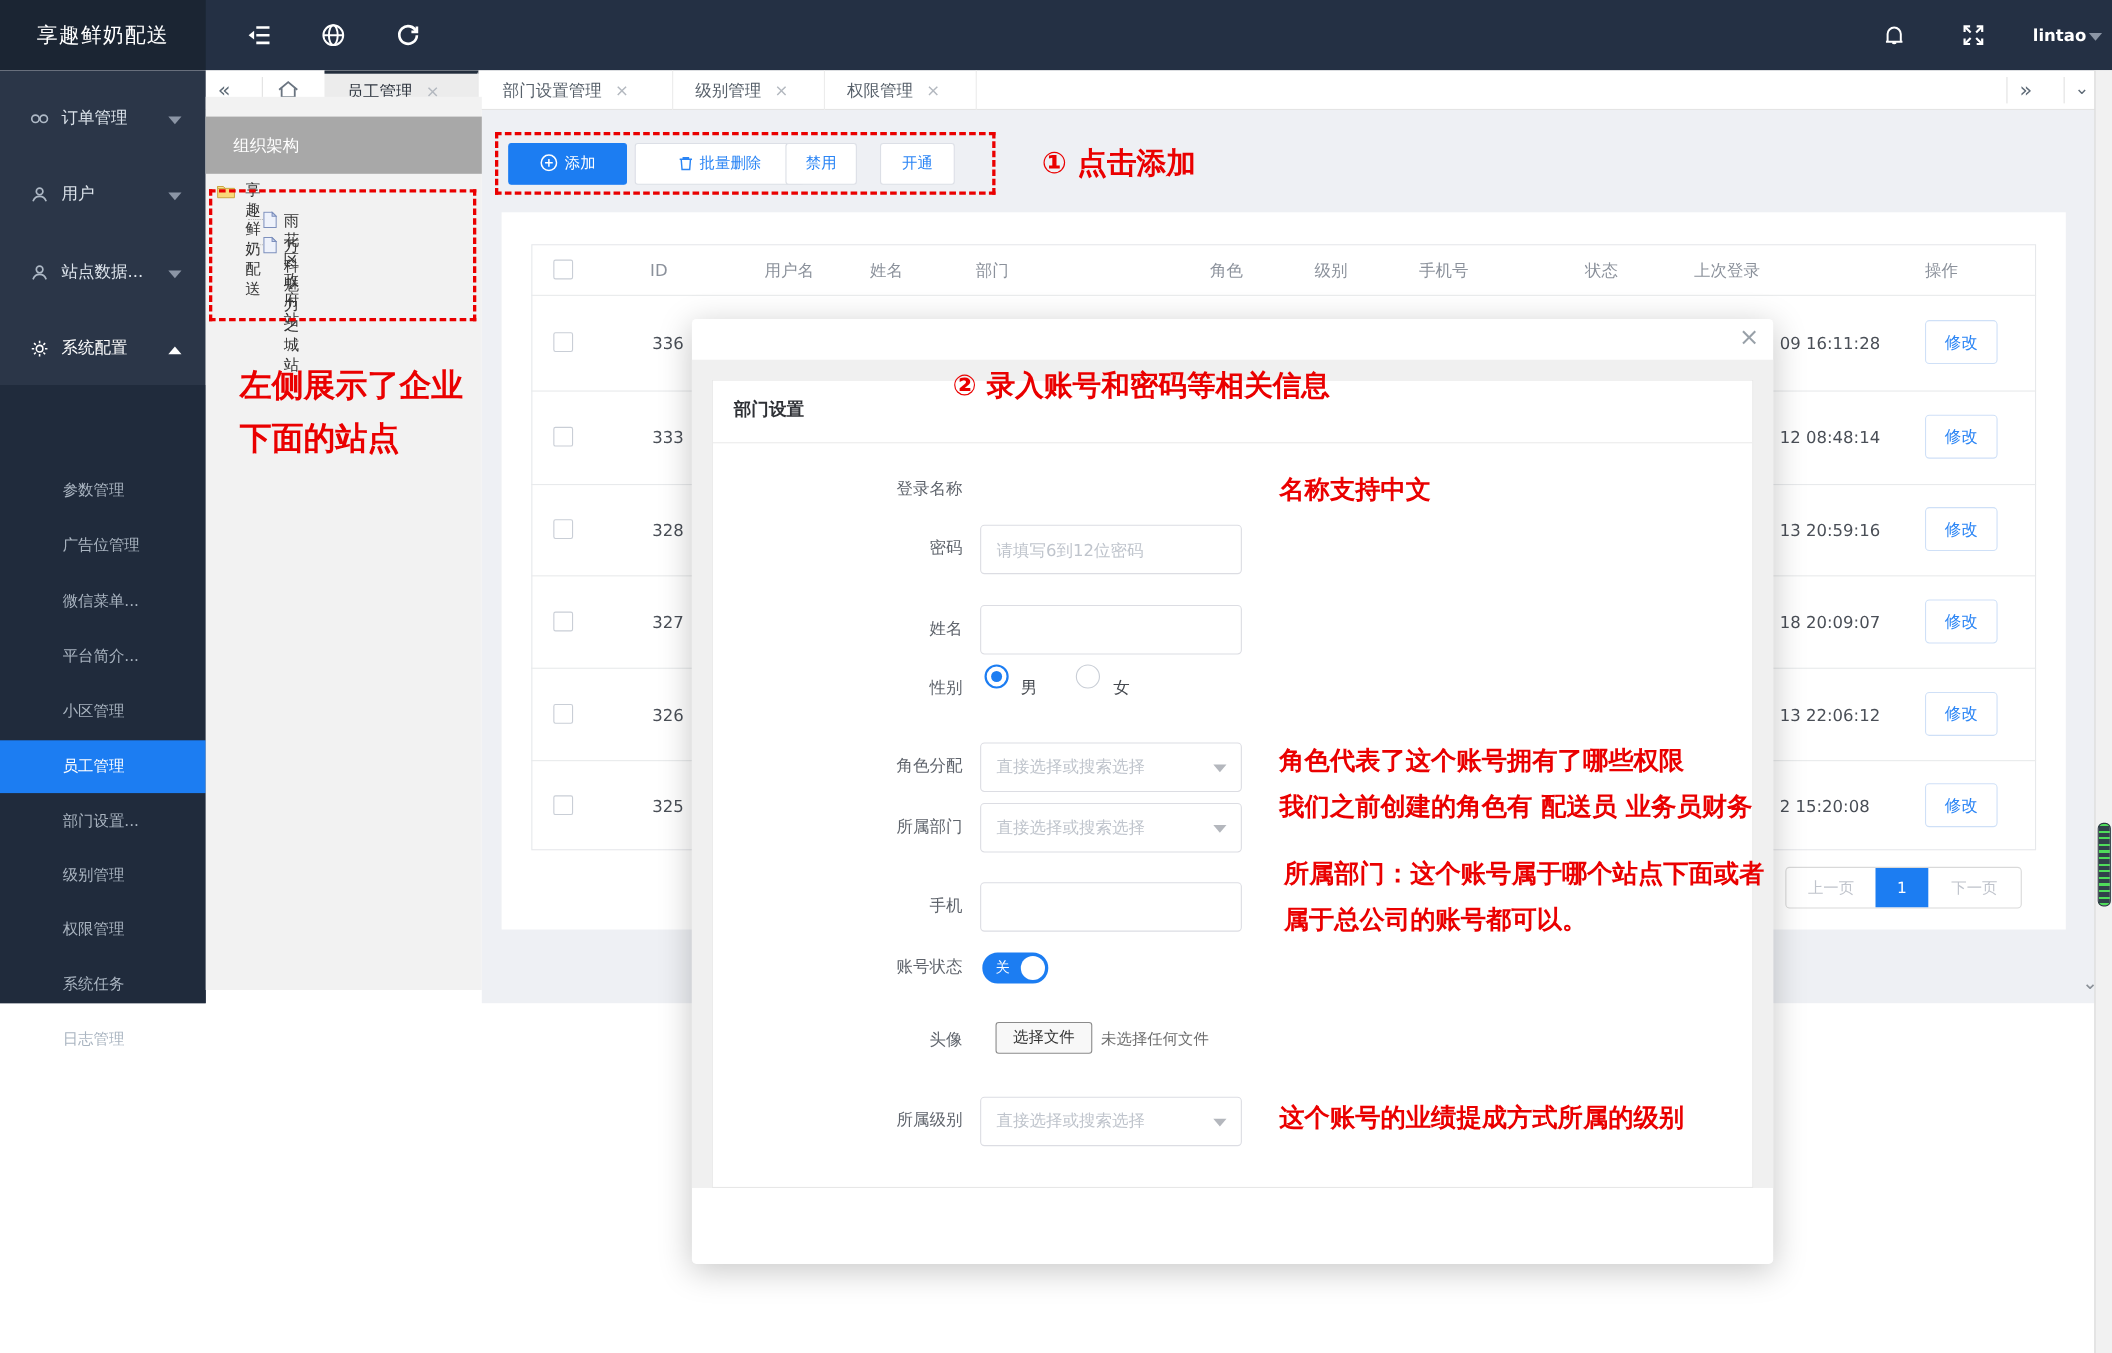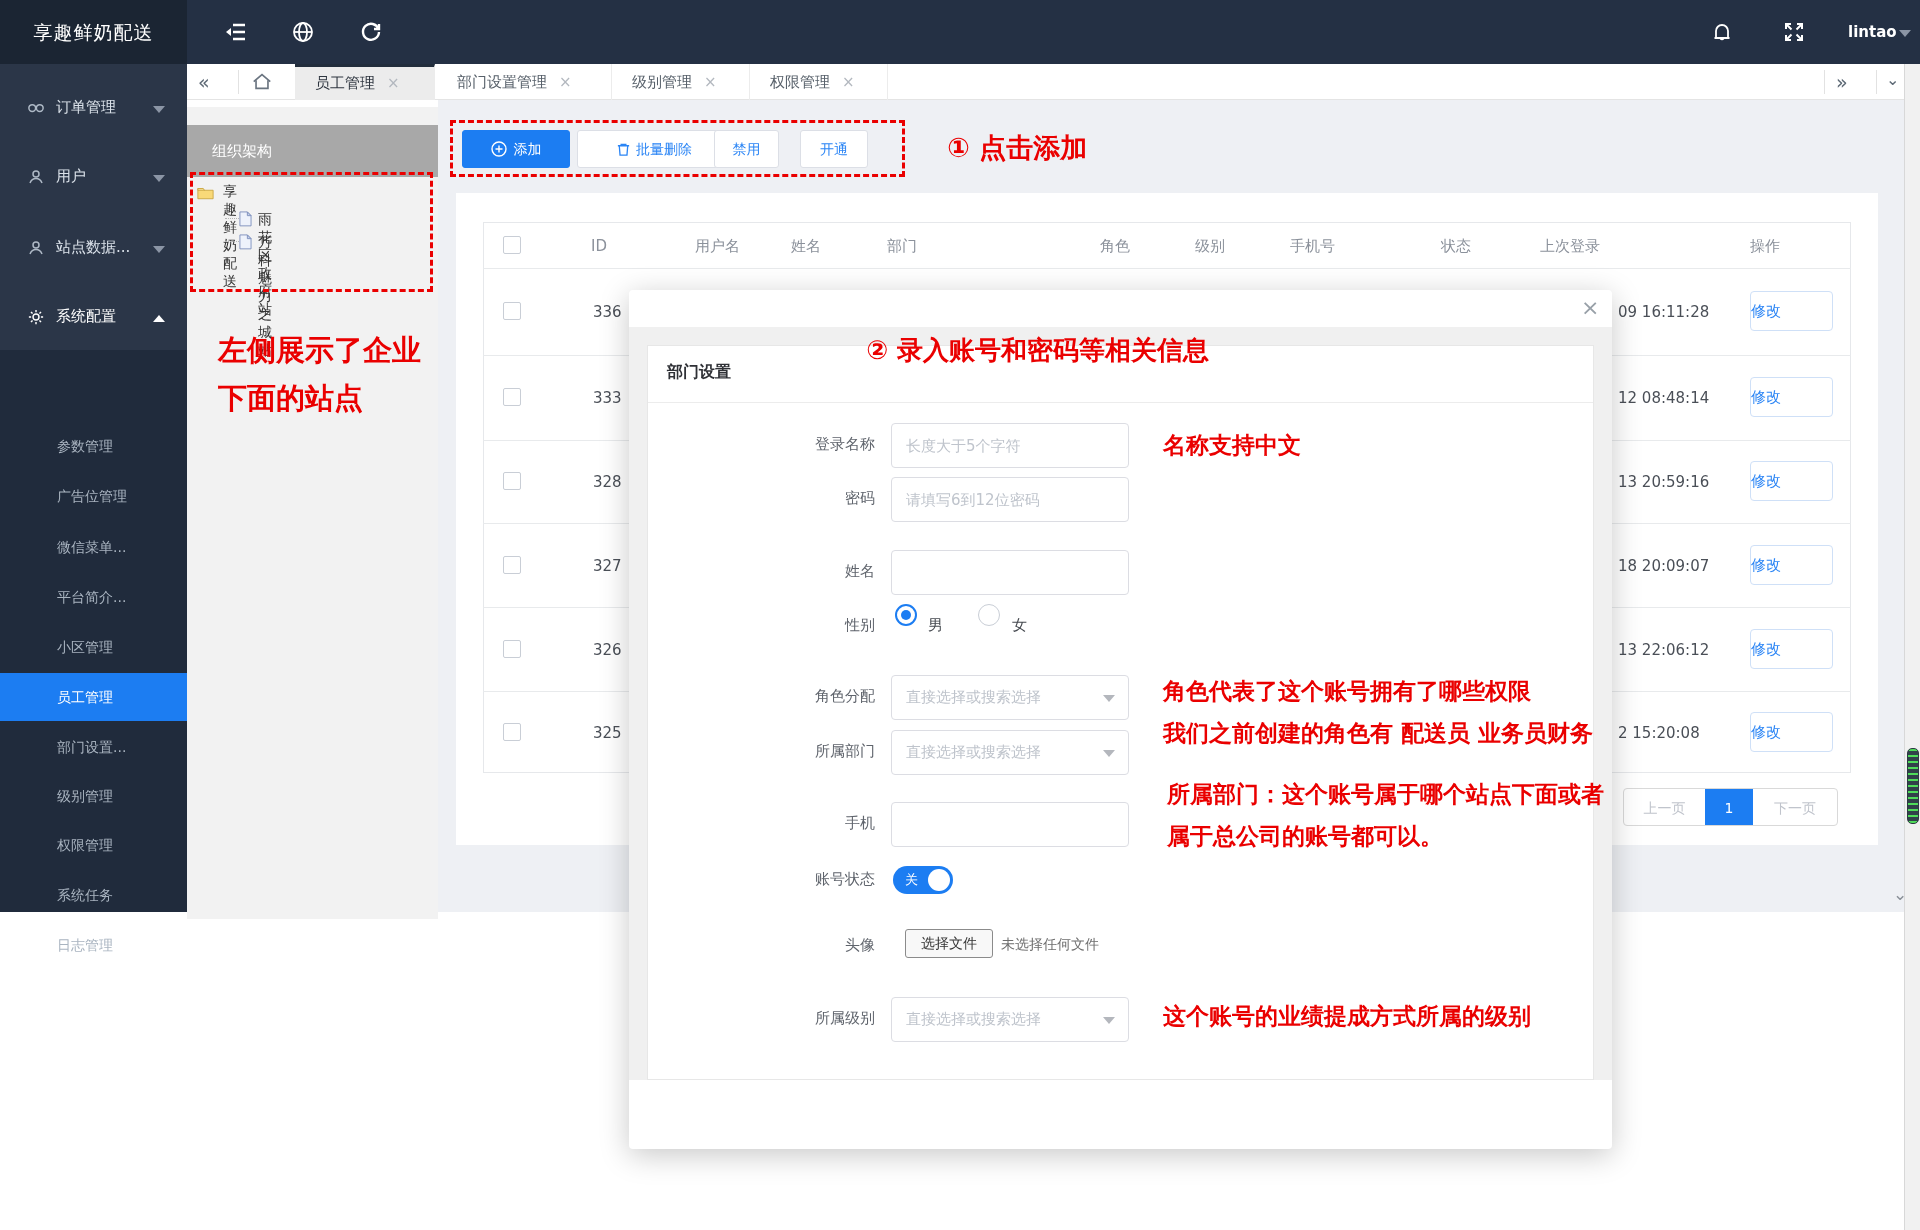--- a/index.html
+++ b/index.html
@@ -33,39 +33,39 @@
   .side-item .txt { position:absolute; left:56px; top:11px; }
   .caret-d { position:absolute; right:22px; top:19px; width:0; height:0;
     border-left:6px solid transparent; border-right:6px solid transparent; border-top:7px solid #8b95a5; }
   .caret-u { position:absolute; right:22px; top:19px; width:0; height:0;
     border-left:6px solid transparent; border-right:6px solid transparent; border-bottom:7px solid #ffffff; }
   .submenu { left:0; top:286px; width:187px; height:562px; background:#202b3c; }
   .sub-item { left:0; width:187px; height:48px; line-height:48px; padding-left:57px; font-size:14px; color:#a9b4c0; cursor:pointer; }
   .sub-item.active { background:#1c7df2; color:#fff; }
 
   
-  .tree-panel { left:187px; top:107px; width:251px; height:812px; background:#f2f2f2; }
+  .tree-panel { left:187px; top:88px; width:251px; height:812px; background:#f2f2f2; }
   .tree-head { left:0; top:18px; width:251px; height:52px; background:#a8a8a8; color:#fff; font-size:15px; line-height:52px; padding-left:25px; }
   .tree-node { font-size:14px; color:#333; }
   .red-dash { border:3px dashed #ea0000; }
   .ann { color:#ea0000; font-weight:bold; white-space:nowrap; }
 
   
   .content-bg { left:438px; top:100px; width:1466px; height:812px; background:#eef0f4; }
 
   .btn { border-radius:3px; font-size:14px; text-align:center; cursor:pointer; }
   .btn-blue { background:#1c7df2; color:#fff; border:1px solid #1c7df2; }
   .btn-ghost { background:#fff; color:#2b85f5; border:1px solid #dcdfe6; }
 
   .card { background:#fff; }
   .thead-txt { color:#8b919b; font-size:15px; }
   .cell-txt { color:#4a4f57; font-size:15px; }
   .hline { background:#e8eaec; height:1px; }
   .cbox { width:18px; height:18px; border:1px solid #c9ced6; border-radius:2px; background:#fff; cursor:pointer; }
-  .op-btn { width:83px; height:40px; line-height:38px; border:1px solid #cfe0f7; border-radius:4px; color:#2b85f5; font-size:15px; text-align:left; background:#fff; cursor:pointer; }
+  .op-btn { width:66px; height:40px; line-height:38px; border:1px solid #cfe0f7; border-radius:4px; color:#2b85f5; font-size:15px; text-align:center; background:#fff; cursor:pointer; }
 
   .pg-group { display:flex; border:1px solid #d9d9d9; border-radius:4px; overflow:hidden; background:#fff; height:38px; }
   .pg-seg { line-height:38px; font-size:14px; text-align:center; }
 
   
   .modal { left:629px; top:290px; width:983px; height:859px; background:#fff; border-radius:4px;
     box-shadow:0 6px 30px rgba(0,0,0,.22); }
   .modal-head { left:0; top:0; width:983px; height:37px; background:#fafafa; border-bottom:1px solid #ececec;
     font-size:14px; color:#4c4c4c; line-height:37px; padding-left:23px; border-radius:4px 4px 0 0; }
   .modal-body { left:0; top:37px; width:983px; height:753px; background:#f0f0f0; }
@@ -353,21 +353,20 @@
 
 <div class="abs modal">
   <span class="abs" style="left:952px; top:5px; font-size:22px; color:#98a0a8; cursor:pointer">×</span>
 
   <div class="abs modal-body">
     <div class="abs inner-card">
       <div class="abs inner-title">部门设置</div>
       <div class="abs inner-div"></div>
 
       <div class="abs f-label" style="left:0; top:89px">登录名称</div>
-      <input class="abs f-input" style="top: 77px;" placeholder="长度大于5个字符">
 
       <div class="abs f-label" style="left:0; top:143px">密码</div>
       <input class="abs f-input" style="top: 131px;" placeholder="请填写6到12位密码">
 
       <div class="abs f-label" style="left:0; top:216px">姓名</div>
       <input class="abs f-input" style="top: 204px;">
 
       <div class="abs f-label" style="left:0; top:270px">性别</div>
       <span class="abs radio sel" style="left:247px; top:258px"></span>
       <span class="abs" style="left:280px; top:270px; font-size:15px; color:#45494f">男</span>

